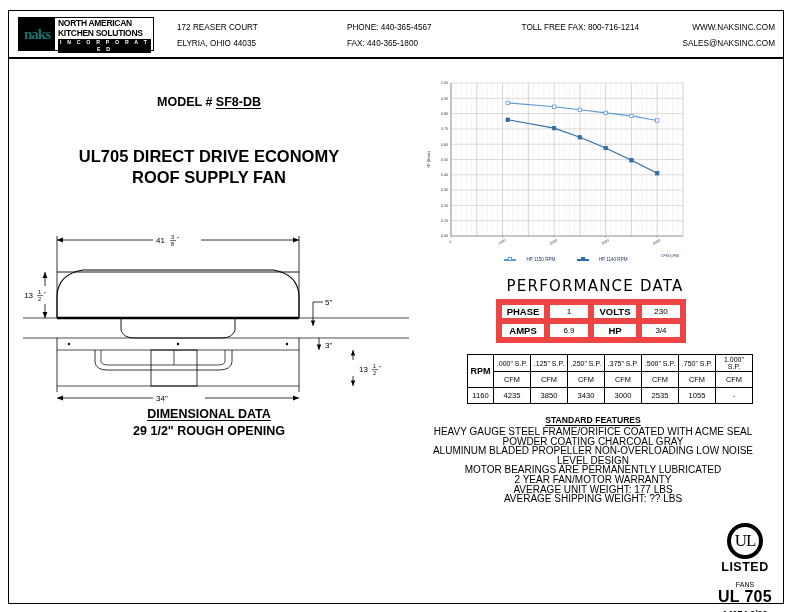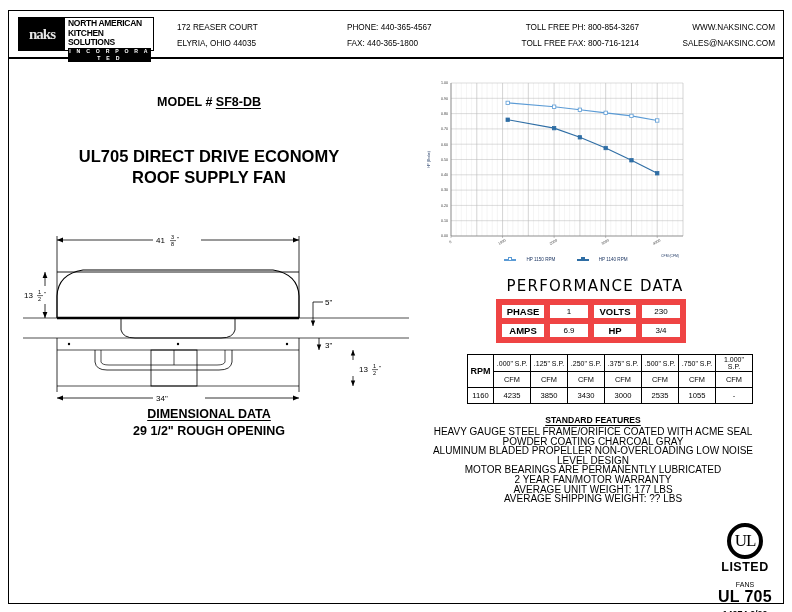--- a/index.html
+++ b/index.html
@@ -8,21 +8,21 @@
     width:792px; height:612px;
     font-family:"Liberation Sans", sans-serif;
     background:#ffffff; color:#000;
     position:relative; overflow:hidden;
   }
   .sheet { position:absolute; left:8px; top:10px; width:776px; height:594px; border:1.5px solid #000; }
 
   
   .header { position:absolute; left:0; top:0; width:100%; height:48px; border-bottom:2px solid #000; }
   .logo-box { position:absolute; left:9px; top:6px; width:136px; height:34px; border:1px solid #000; background:#fff; display:flex; }
-  .logo-mark { width:46px; background:#000; color:#e5e5e5; font-weight:bold; font-size:15px; display:flex; align-items:center; justify-content:center; letter-spacing:-1px; font-family:"Liberation Serif", serif; }
+  .logo-mark { width:36px; background:#000; color:#0f766e; font-weight:bold; font-size:15px; display:flex; align-items:center; justify-content:center; letter-spacing:-1px; font-family:"Liberation Serif", serif; }
   .logo-txt { flex:1; padding:1px 2px 0 3px; }
   .logo-l1, .logo-l2 { font-size:8.5px; font-weight:bold; line-height:9.5px; letter-spacing:-0.3px; }
   .logo-l3 { font-size:5.2px; font-weight:bold; background:#000; color:#fff; letter-spacing:2.2px; line-height:7px; text-align:center; margin-top:0.5px; }
   .hcol { position:absolute; top:9px; font-size:8.2px; line-height:16px; }
   .hc1 { left:168px; text-align:left; }
   .hc2 { left:338px; width:120px; text-align:left; }
   .hc3 { left:480px; width:150px; text-align:right; }
   .hc4 { left:638px; width:128px; text-align:right; }
 
   
@@ -88,21 +88,20 @@
     </div>
     <div class="hcol hc1">
       <div>172 REASER COURT</div>
       <div>ELYRIA, OHIO 44035</div>
     </div>
     <div class="hcol hc2">
       <div>PHONE: 440-365-4567</div>
       <div>FAX: 440-365-1800</div>
     </div>
     <div class="hcol hc3">
-      <div>TOLL FREE PH: 800-854-3267</div>
       <div>TOLL FREE FAX: 800-716-1214</div>
     </div>
     <div class="hcol hc4">
       <div>WWW.NAKSINC.COM</div>
       <div>SALES@NAKSINC.COM</div>
     </div>
   </div>
 
   <div class="model">
     <span>MODEL # </span><u>SF8-DB</u>

